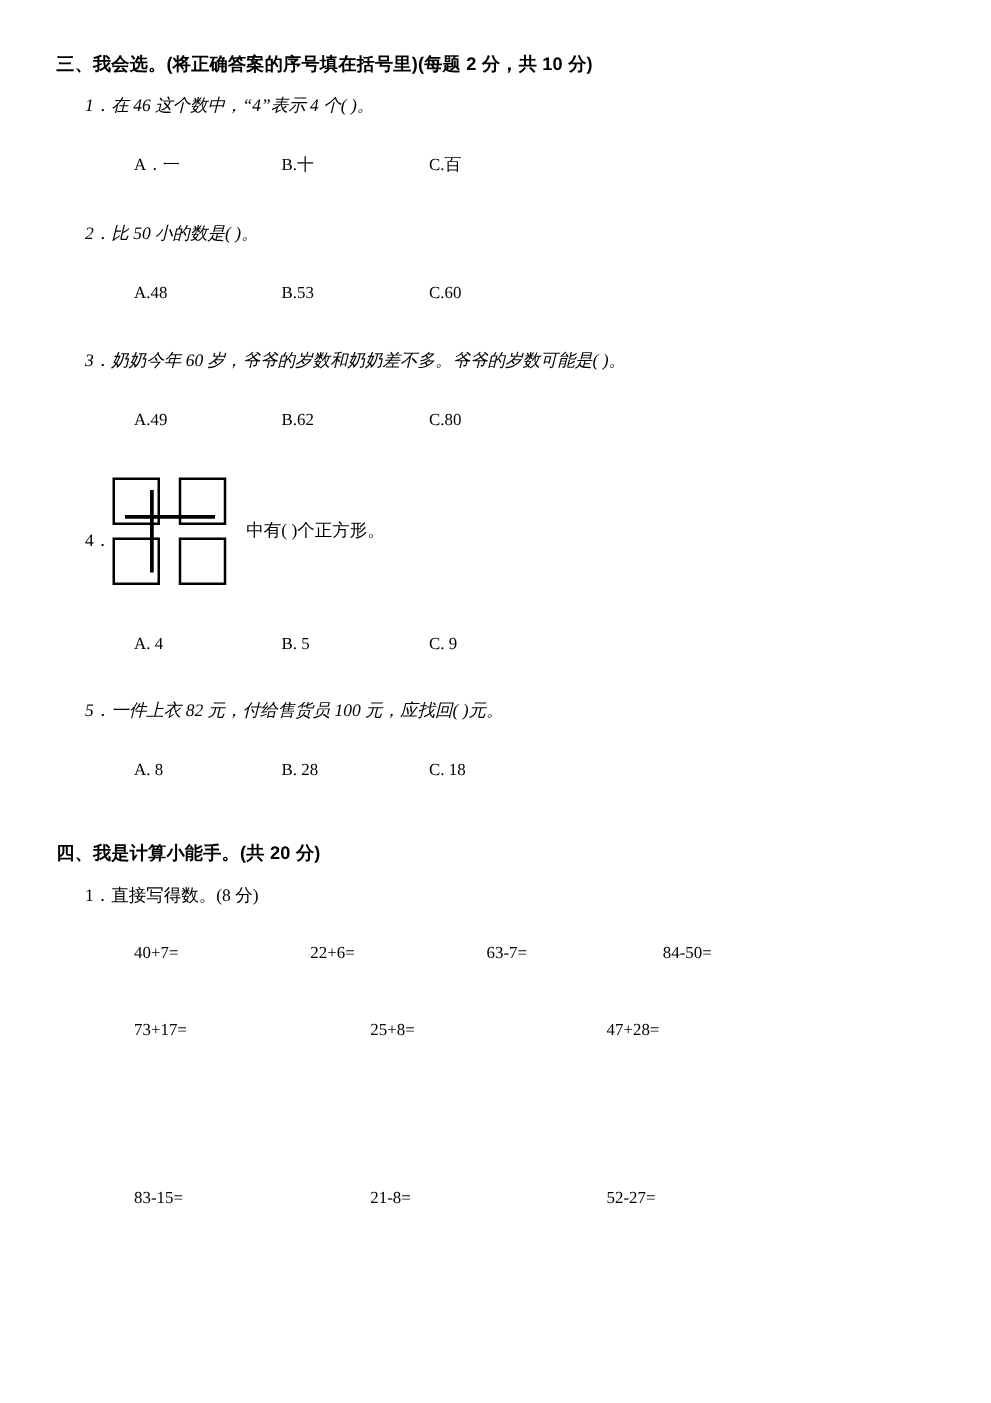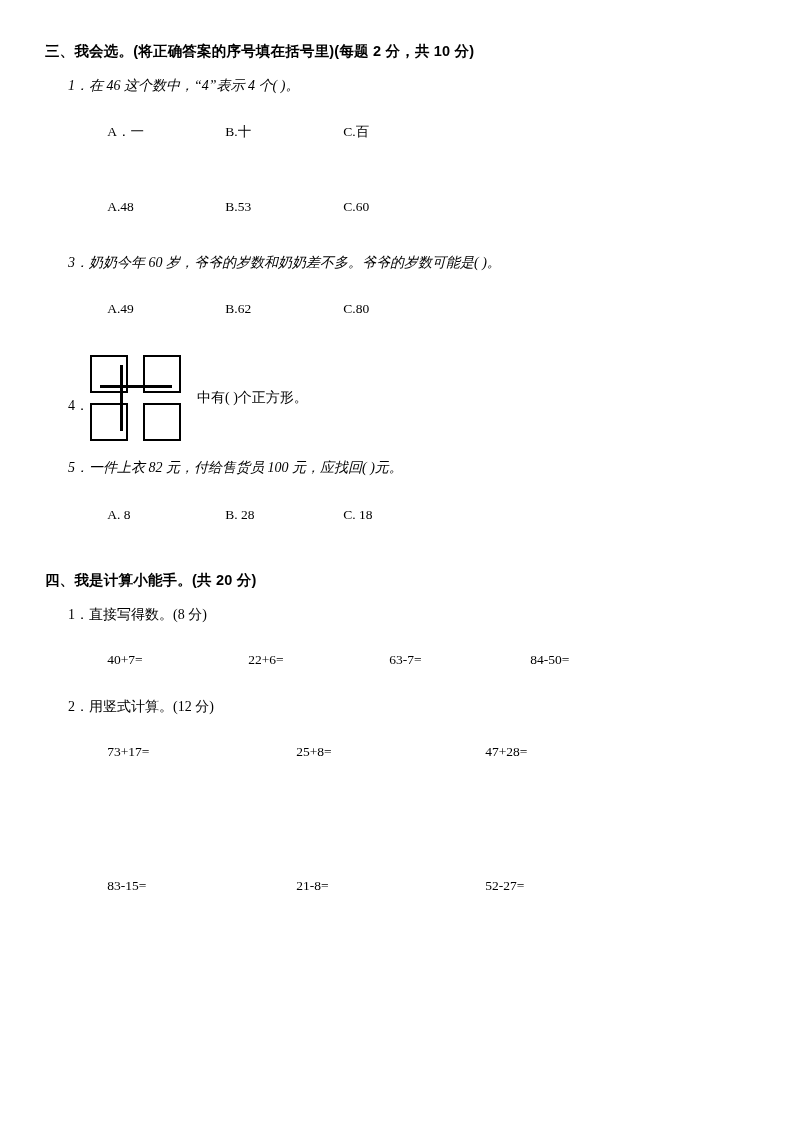--- a/index.html
+++ b/index.html
@@ -146,20 +146,21 @@
 <div class="page">
   <div class="content">
 
     <div class="section-title">三、我会选。(将正确答案的序号填在括号里)(每题 2 分，共 10 分)</div>
 
     <div class="q-line">1．在 46 这个数中，“4”表示 4 个(      )。</div>
     <div class="opt-line">
       <span class="opt opt-a">A．一</span><span class="opt opt-b">B.十</span><span class="opt opt-c">C.百</span>
     </div>
 
+    <div class="q-line">2．比 50 小的数是(      )。</div>
     <div class="opt-line">
       <span class="opt opt-a">A.48</span><span class="opt opt-b">B.53</span><span class="opt opt-c">C.60</span>
     </div>
 
     <div class="q-line">3．奶奶今年 60 岁，爷爷的岁数和奶奶差不多。爷爷的岁数可能是(        )。</div>
     <div class="opt-line">
       <span class="opt opt-a">A.49</span><span class="opt opt-b">B.62</span><span class="opt opt-c">C.80</span>
     </div>
 
     <div class="q4-wrap">
@@ -167,35 +168,37 @@
       <div class="figure">
         <div class="sq sq1"></div>
         <div class="sq sq2"></div>
         <div class="sq sq3"></div>
         <div class="sq sq4"></div>
         <div class="bar-h bar-mid-h"></div>
         <div class="bar-v bar-mid-v"></div>
       </div>
       <span class="q4-text">中有(       )个正方形。</span>
     </div>
+    <div class="opt-line">
+      <span class="opt opt-a">A. 4</span><span class="opt opt-b">B. 5</span><span class="opt opt-c">C. 9</span>
+    </div>
 
     <div class="q-line">5．一件上衣 82 元，付给售货员 100 元，应找回(       )元。</div>
     <div class="opt-line">
       <span class="opt opt-a">A. 8</span><span class="opt opt-b">B. 28</span><span class="opt opt-c">C. 18</span>
     </div>
 
     <div class="section-title second">四、我是计算小能手。(共 20 分)</div>
 
     <div class="calc-sub">1．直接写得数。(8 分)</div>
 
     <div class="calc-row">
       <span class="cell">40+7=</span><span class="cell">22+6=</span><span class="cell">63-7=</span><span class="cell">84-50=</span>
     </div>
 
-    <div class="calc-sub">2．用竖式计算。(12 分)</div>
 
     <div class="vert-row">
       <span class="vcell">73+17=</span><span class="vcell">25+8=</span><span class="vcell">47+28=</span>
     </div>
     <div class="vert-gap"></div>
     <div class="vert-row">
       <span class="vcell">83-15=</span><span class="vcell">21-8=</span><span class="vcell">52-27=</span>
     </div>
 
   </div>

